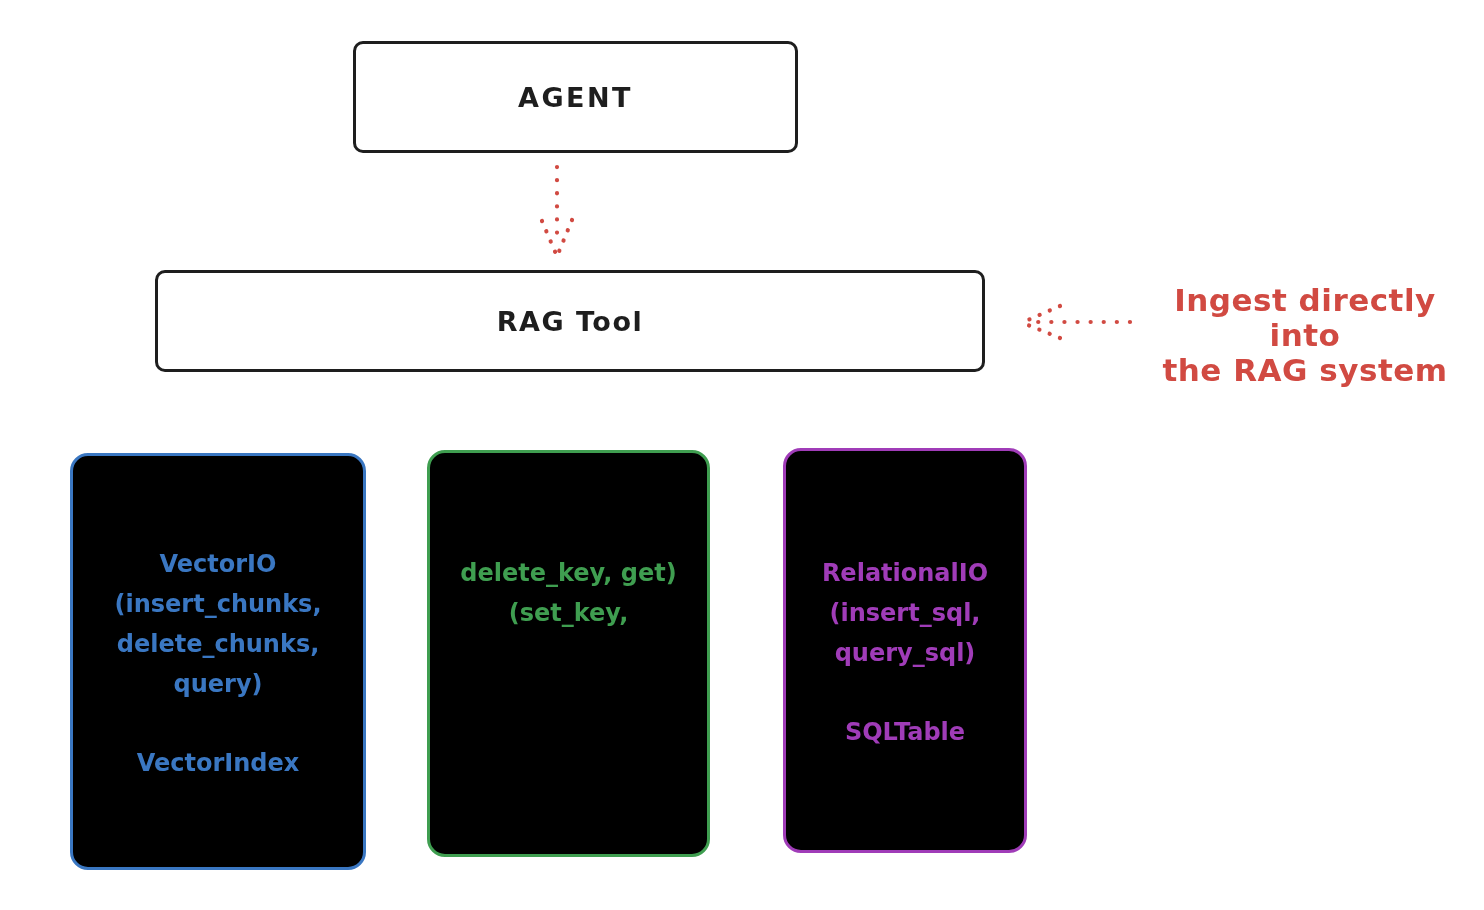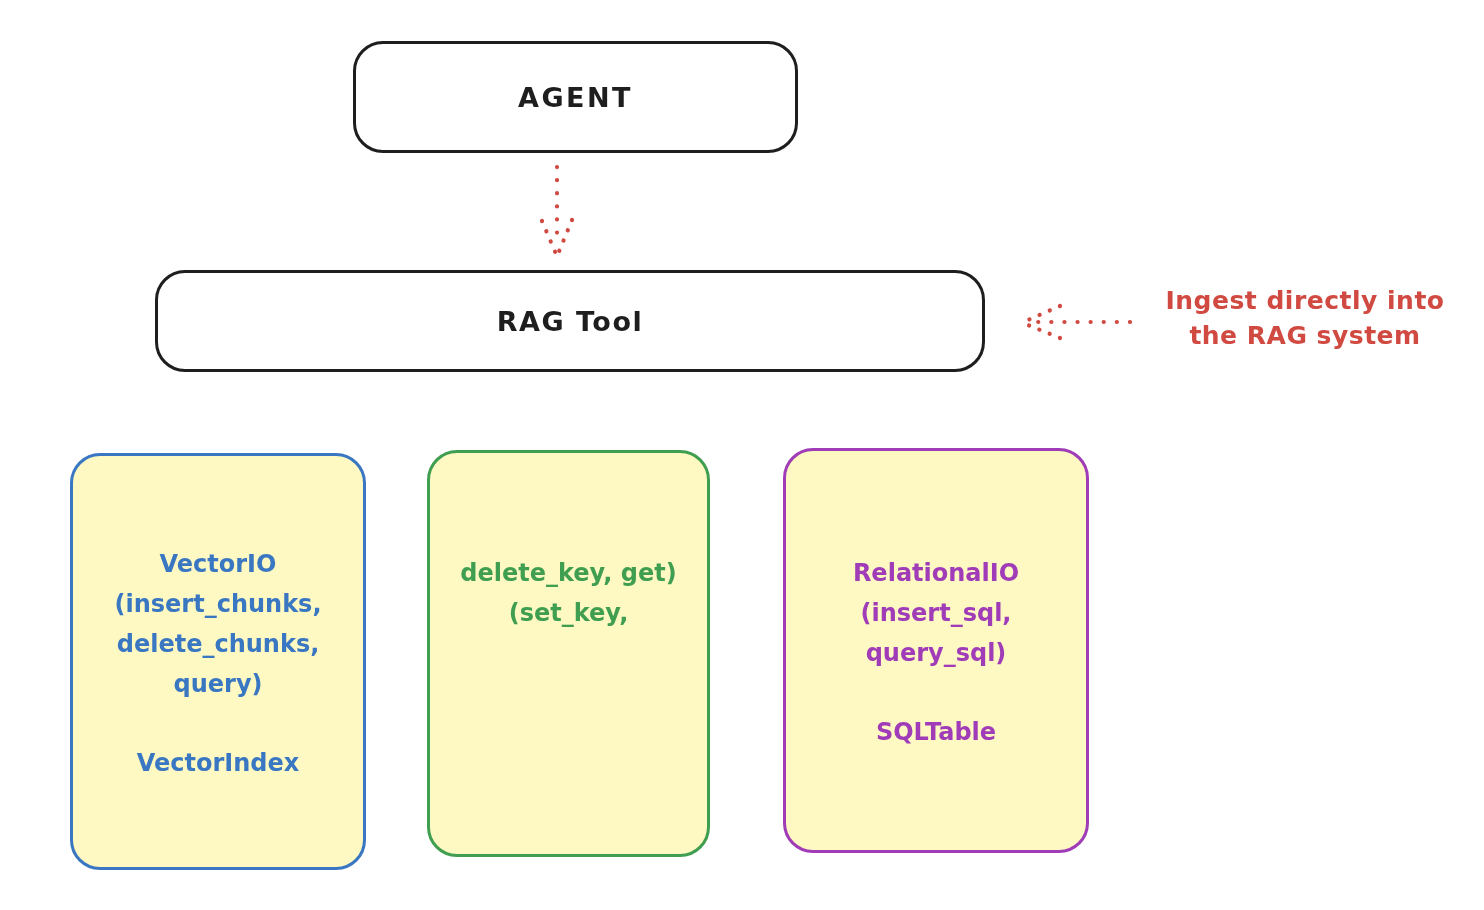--- a/index.html
+++ b/index.html
@@ -7,21 +7,21 @@
     position:relative;
     width:1484px;height:910px;
     background:#ffffff;
     font-family:"DejaVu Sans", sans-serif;
     overflow:hidden;
   }
   
   .node{
     position:absolute;
     border:3.5px solid var(--ink);
-    border-radius:30px;
+    border-radius:10px;
     display:flex;align-items:center;justify-content:center;
     box-sizing:border-box;
     background:#fff;
   }
   .agent-box{left:353px;top:41px;width:445px;height:112px;}
   .rag-box{left:155px;top:270px;width:830px;height:102px;}
   .node-label{
     color:var(--ink);
     font-size:27px;font-weight:bold;letter-spacing:2.5px;
   }
@@ -30,44 +30,44 @@
   .overlay{position:absolute;left:0;top:0;pointer-events:none;}
   .dotline{
     fill:none;stroke:var(--red);stroke-width:4.2;
     stroke-linecap:round;stroke-dasharray:0.1 13;
   }
   .dotline.head{stroke-dasharray:0.1 11;}
   
   .annotation{
     position:absolute;left:1135px;top:283px;width:340px;
     text-align:center;color:var(--red);
-    font-size:25px;font-weight:bold;line-height:35px;
+    font-size:31px;font-weight:bold;line-height:35px;
     letter-spacing:0.5px;
   }
   
   .store{
     position:absolute;
-    border-radius:30px;
+    border-radius:18px;
     box-sizing:border-box;
     text-align:center;
     font-size:24px;font-weight:bold;line-height:40px;
-    background:#fef9c3;
+    background:#000000;
   }
   .store-vector{
     left:70px;top:453px;width:296px;height:417px;
     border:3.2px solid var(--blue);color:var(--blue);
     padding-top:88px;
   }
   .store-keyvalue{
     left:427px;top:450px;width:283px;height:407px;
     border:3.2px solid var(--green);color:var(--green);
     padding-top:100px;
   }
   .store-relational{
-    left:783px;top:448px;width:306px;height:405px;
+    left:783px;top:448px;width:244px;height:405px;
     border:3.2px solid var(--purple);color:var(--purple);
     padding-top:102px;
   }
   .index-label{margin-top:39px;}
 </style>
 </head>
 <body>
 
 <div class="canvas">
 

